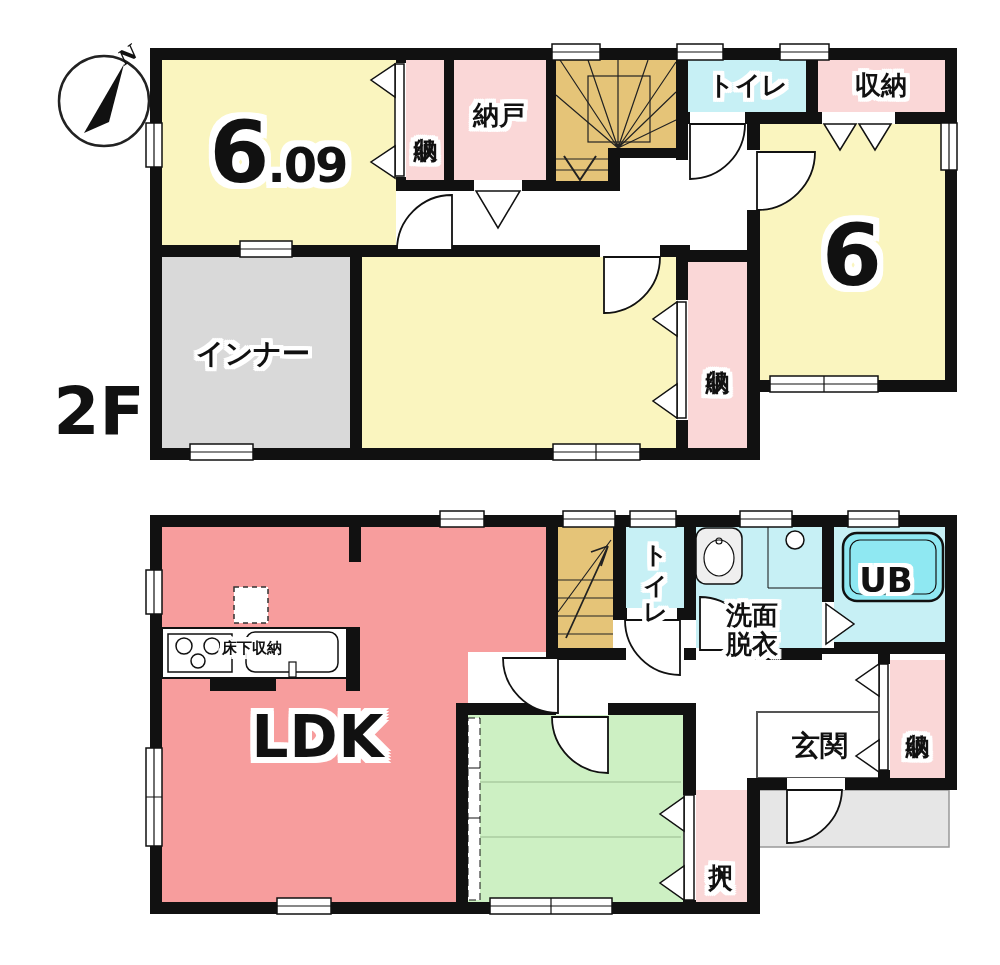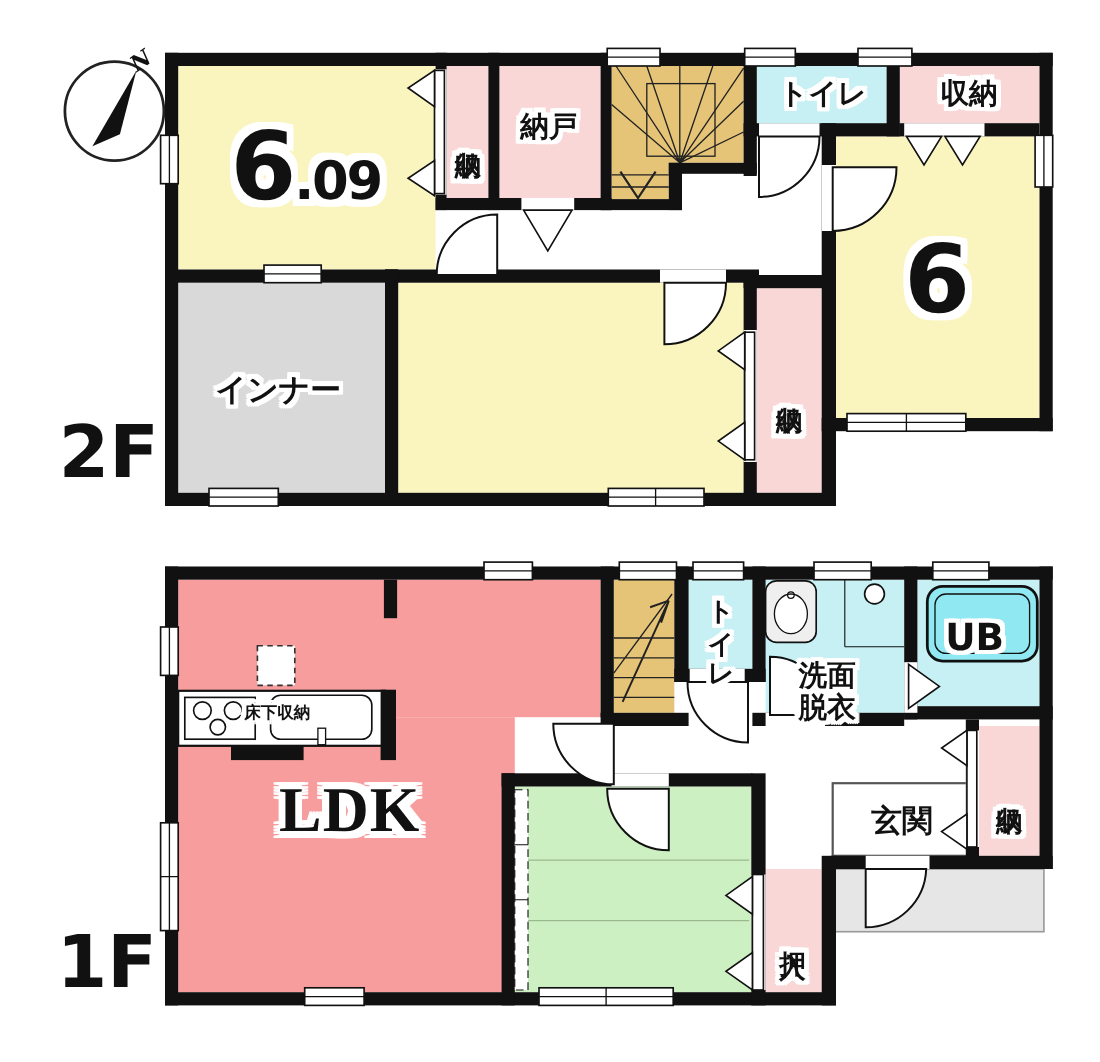--- a/index.html
+++ b/index.html
@@ -12,21 +12,21 @@
   .halo{text-shadow:-4px -4px 0 #fff,4px -4px 0 #fff,-4px 4px 0 #fff,4px 4px 0 #fff,
         -4px 0 0 #fff,4px 0 0 #fff,0 -4px 0 #fff,0 4px 0 #fff,
         -2px -4px 0 #fff,2px -4px 0 #fff,-4px -2px 0 #fff,4px -2px 0 #fff,
         -2px 4px 0 #fff,2px 4px 0 #fff,-4px 2px 0 #fff,4px 2px 0 #fff;}
   .halo-b{text-shadow:-6px -6px 0 #fff,6px -6px 0 #fff,-6px 6px 0 #fff,6px 6px 0 #fff,
         -6px 0 0 #fff,6px 0 0 #fff,0 -6px 0 #fff,0 6px 0 #fff,
         -3px -6px 0 #fff,3px -6px 0 #fff,-6px -3px 0 #fff,6px -3px 0 #fff,
         -3px 6px 0 #fff,3px 6px 0 #fff,-6px 3px 0 #fff,6px 3px 0 #fff;}
   .num-m{font-size:86px;letter-spacing:-2px;}
   .num-f{font-size:48px;letter-spacing:-2px;}
-  .ldk-t{font-size:58px;letter-spacing:1px;font-family:Liberation Serif, serif;}
+  .ldk-t{font-size:58px;letter-spacing:1px;}
   .ub-t{font-size:34px;text-align:center;}
   .flr{font-size:66px;}
   .jp28{font-size:28px;}
   .jp26{font-size:26px;}
   .jp24{font-size:24px;}
   .jp15{font-size:15px;}
   .north{font-size:20px;font-style:italic;font-weight:bold;
          font-family:"DejaVu Serif","Liberation Serif",serif;transform:translate(-50%,-50%) rotate(-35deg);}
 </style>
 </head>
@@ -274,21 +274,20 @@
   <div class="lbl jp24 v halo" style="left:425px;top:120px;">収納</div>
   <div class="lbl jp26 halo" style="left:499px;top:116px;">納戸</div>
   <div class="lbl jp26 halo" style="left:748px;top:86px;">トイレ</div>
   <div class="lbl jp26 halo" style="left:881px;top:86px;">収納</div>
   <div class="lbl num-m halo-b" style="left:851px;top:255px;">6</div>
   <div class="lbl jp24 v halo" style="left:717px;top:352px;">収納</div>
   <div class="lbl jp28 halo" style="left:253px;top:354px;">
     <div>インナー</div>
   </div>
 
-  <div class="lbl flr halo" style="left:97px;top:875px;">1F</div>
   <div class="lbl jp15 halo" style="left:252px;top:603px;margin-top:45px;">床下収納</div>
   <div class="lbl ldk-t halo-b" style="left:318px;top:737px;">LDK</div>
   <div class="lbl jp24 v halo" style="left:655px;top:572px;">トイレ</div>
   <div class="lbl jp26 halo" style="left:752px;top:586px;margin-top:44px;">
     <div>洗面</div>
     <div>脱衣</div>
   </div>
   <div class="lbl ub-t halo" style="left:886px;top:580px;">UB</div>
   <div class="lbl jp24 v halo" style="left:917px;top:716px;">収納</div>
   <div class="lbl jp28 halo" style="left:820px;top:746px;">玄関</div>

